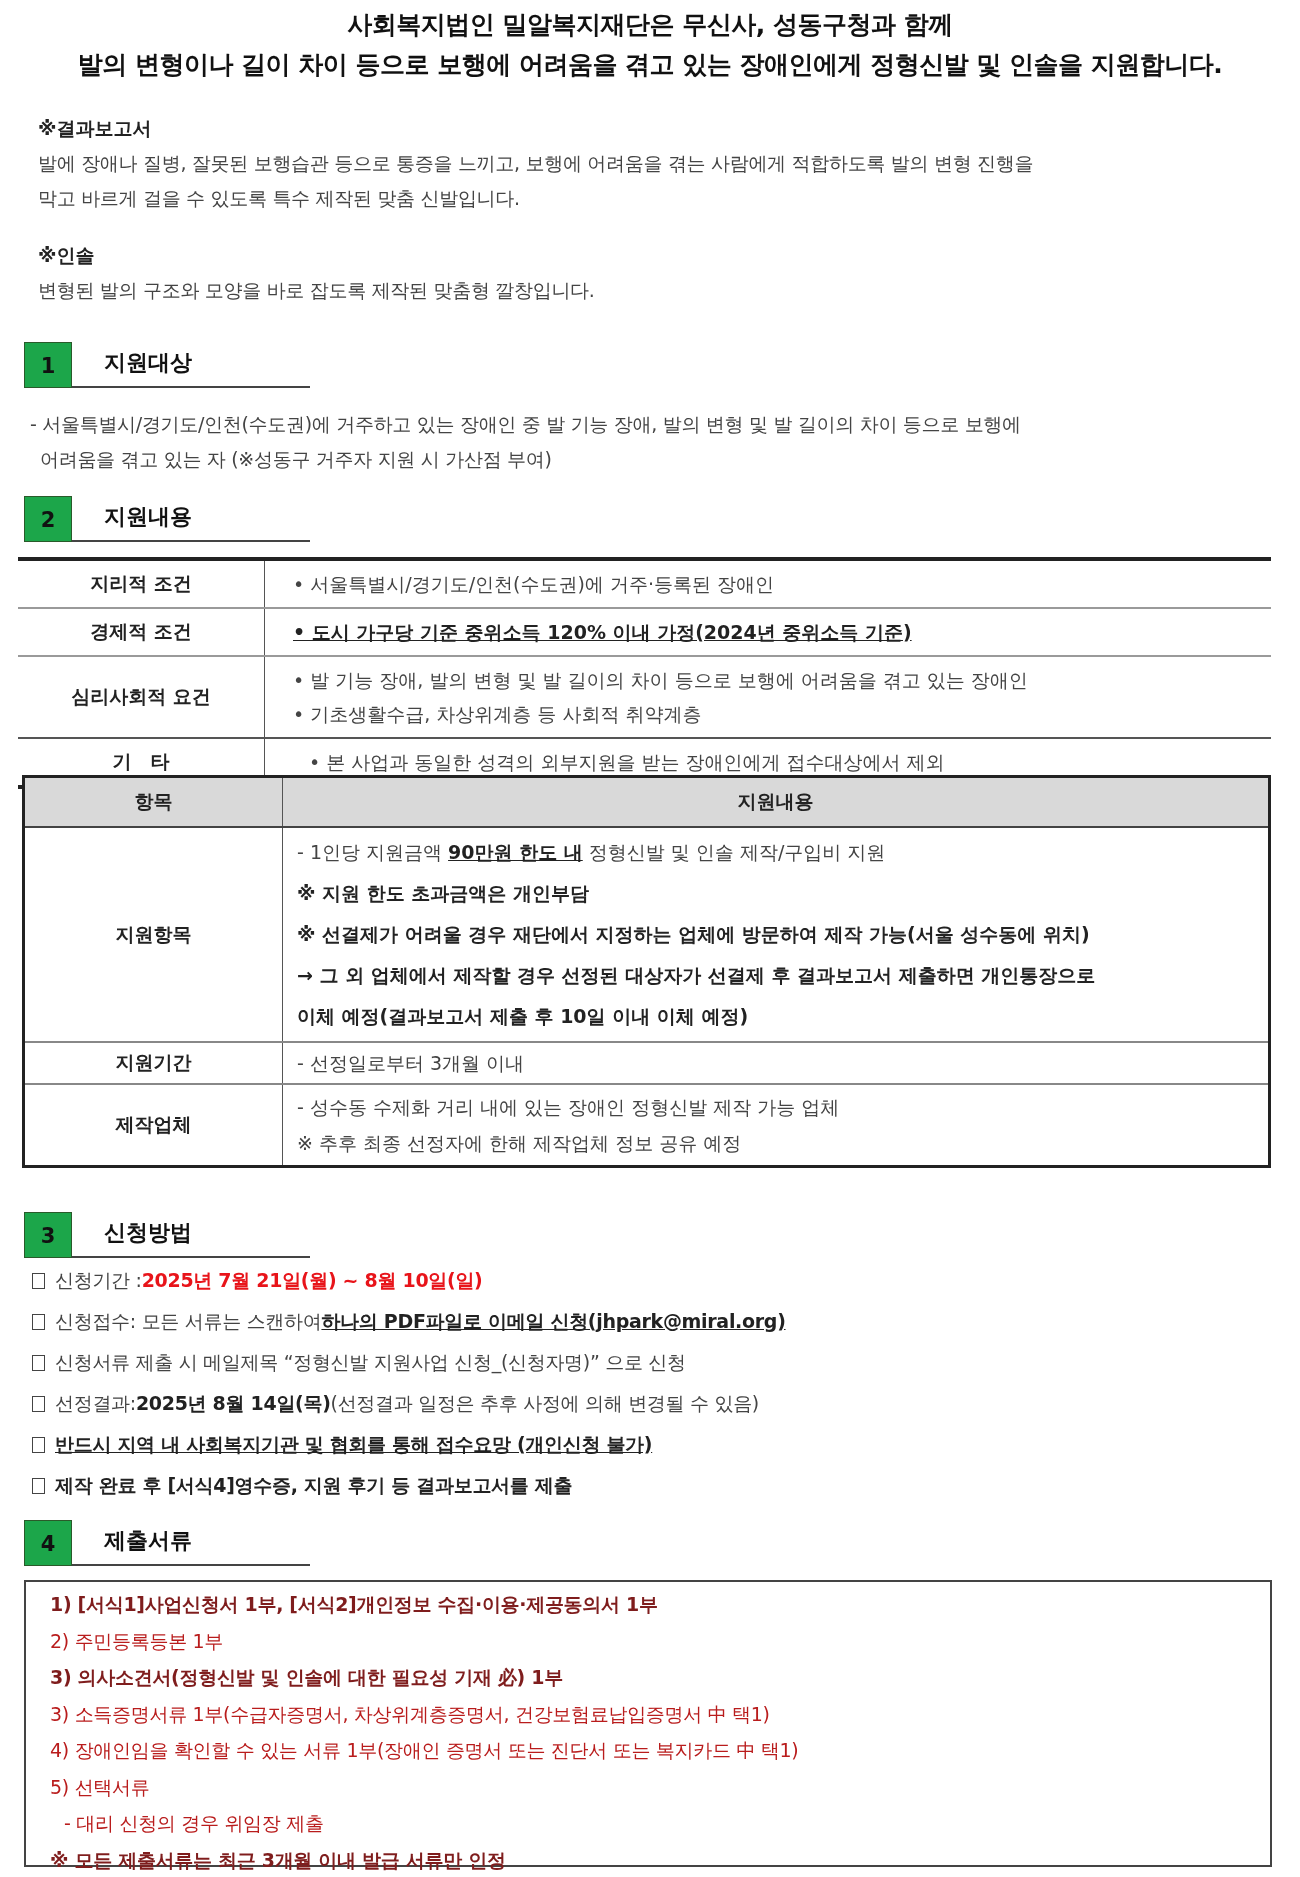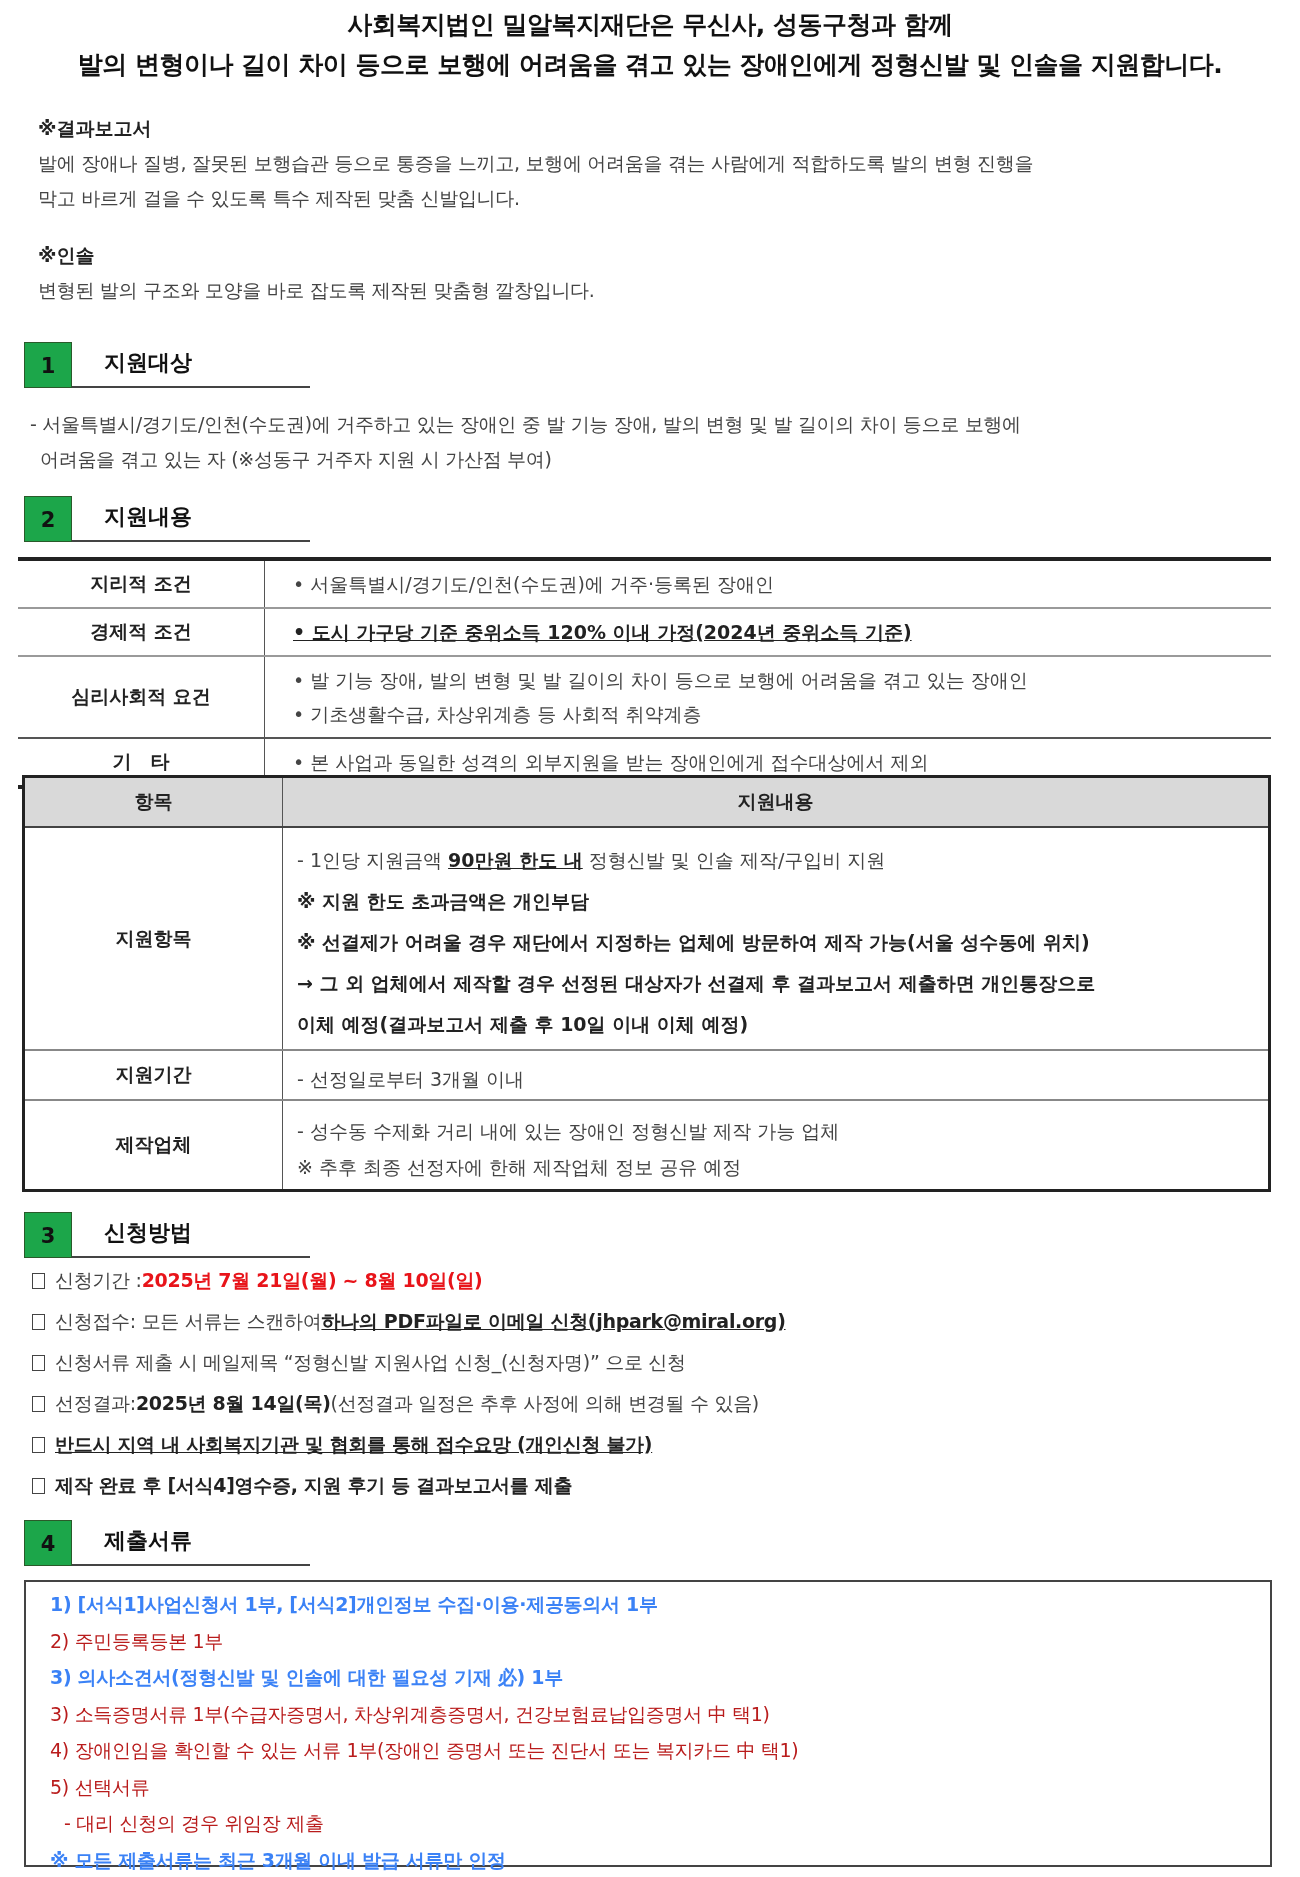--- a/index.html
+++ b/index.html
@@ -10,49 +10,49 @@
   .note-head { left: 38px; font-weight: bold; font-size: 19px; color: #222; }
   .body-text { left: 38px; font-size: 19px; color: #444; letter-spacing: -0.3px; }
   .sec { left: 24px; height: 46px; width: 286px; border-bottom: 2px solid #444; }
   .sec .num { position: absolute; left: 0; top: 0; width: 48px; height: 46px; background: #1ca64a; border: 1px solid #2a5a2a; color: #111; font-weight: bold; font-size: 21px; text-align: center; line-height: 46px; }
   .sec .label { position: absolute; left: 80px; top: 6px; font-weight: bold; font-size: 22px; color: #111; font-family: Liberation Mono, monospace; }
   .dash-text { left: 30px; font-size: 19px; color: #444; letter-spacing: -0.3px; }
 
   
   .t1 { left: 18px; top: 557px; width: 1253px; border-top: 4px solid #222; border-bottom: 4px solid #222; }
   .t1 .row { display: flex; border-bottom: 2px solid #9a9a9a; }
-  .t1 .row:last-child { border-bottom: none; }
+  .t1 .row:last-child { border-bottom: none; gap: 16px; }
   .t1 .row.dark { border-bottom: 2px solid #555; }
   .t1 .th { width: 247px; border-right: 1.5px solid #555; display: flex; align-items: center; justify-content: center; font-weight: bold; font-size: 19px; color: #222; }
   .t1 .td { flex: 1; padding: 6px 0 6px 28px; font-size: 19px; color: #444; }
   .t1 .td div { height: 34px; line-height: 34px; }
   .t1 .td .ul { text-decoration: underline; font-weight: bold; color: #222; }
 
   
   .t2 { left: 22px; top: 775px; width: 1249px; border: 3px solid #222; }
   .t2 .row { display: flex; border-bottom: 2px solid #888; }
   .t2 .row:last-child { border-bottom: none; }
   .t2 .hdr { background: #d9d9d9; height: 50px; border-bottom: 2px solid #444; }
   .t2 .th { width: 258px; border-right: 1.5px solid #555; display: flex; align-items: center; justify-content: center; font-weight: bold; font-size: 19px; color: #222; }
-  .t2 .td { flex: 1; padding: 12px 0 4px 14px; font-size: 19px; color: #444; }
+  .t2 .td { flex: 1; padding: 4px 0 4px 14px; font-size: 19px; color: #444; }
   .t2 .hdr .td { display: flex; align-items: center; justify-content: center; font-weight: bold; color: #222; padding: 0; }
   .t2 .td .line { height: 41px; line-height: 41px; }
   .t2 .td .line.sm { height: 36px; line-height: 36px; }
   .bold { font-weight: bold; color: #222; }
   .ul { text-decoration: underline; }
 
   
   .apply-item { left: 32px; font-size: 19px; color: #444; letter-spacing: -0.3px; display: flex; align-items: center; }
   .chk { display: inline-block; width: 13px; height: 16px; border: 1.5px solid #444; margin-right: 10px; }
   .red { color: #e8141a; font-weight: bold; }
 
   
   .docs { left: 24px; top: 1580px; width: 1248px; height: 287px; border: 2px solid #444; padding: 4px 0 0 24px; }
   .docs .doc { height: 36.5px; line-height: 36.5px; font-size: 19px; color: #b91c1c; letter-spacing: -0.3px; }
-  .docs .doc.b { font-weight: bold; color: #3b82f6; }
+  .docs .doc.b { font-weight: bold; color: #7f1d1d; }
   .docs .doc.indent { padding-left: 14px; }
 </style>
 </head>
 <body>
 
 <div class="abs title" style="top:8px;">사회복지법인 밀알복지재단은 무신사, 성동구청과 함께</div>
 <div class="abs title" style="top:48px;">발의 변형이나 길이 차이 등으로 보행에 어려움을 겪고 있는 장애인에게 정형신발 및 인솔을 지원합니다.</div>
 
 <div class="abs note-head" style="top:116px;">※결과보고서</div>
 <div class="abs body-text" style="top:151px;">발에 장애나 질병, 잘못된 보행습관 등으로 통증을 느끼고, 보행에 어려움을 겪는 사람에게 적합하도록 발의 변형 진행을</div>

